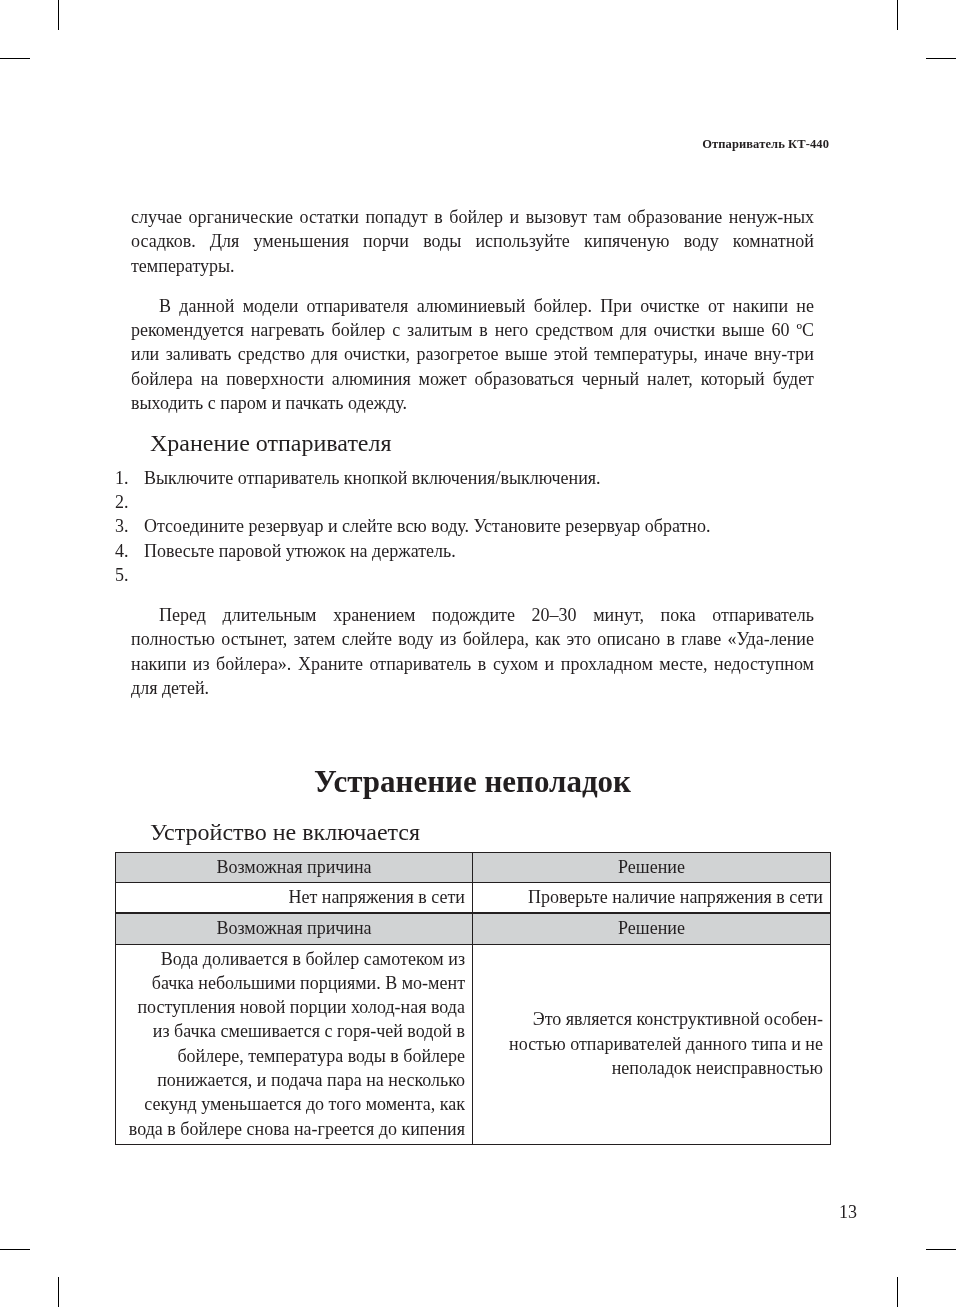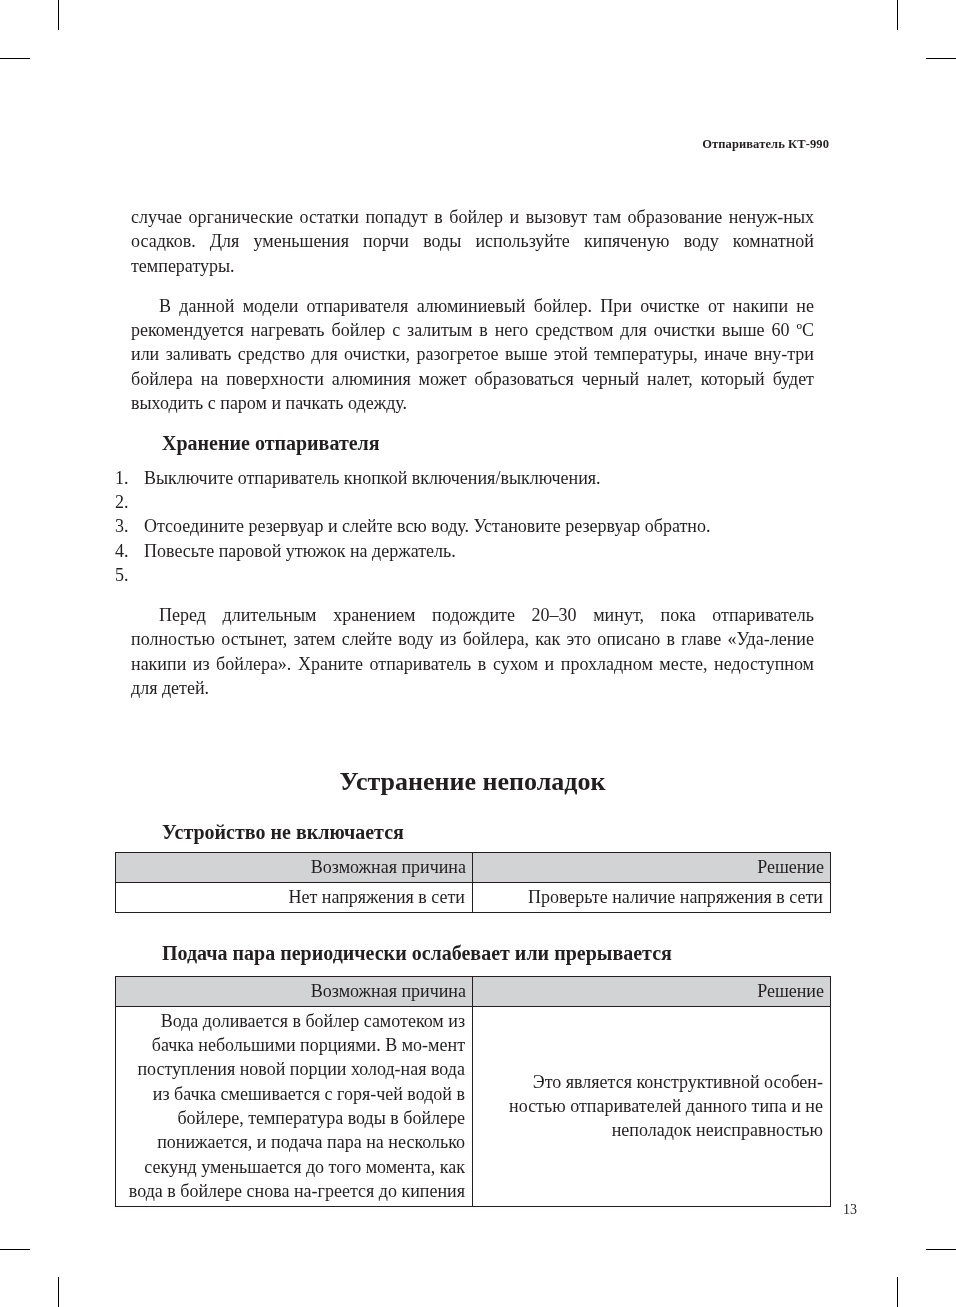--- a/index.html
+++ b/index.html
@@ -16,66 +16,66 @@
     position: absolute; top: 137px; right: 127px;
     font-size: 12.5px; font-weight: bold; letter-spacing: 0.1px;
   }
   .content {
     position: absolute; left: 115px; top: 189px; width: 715px;
     font-size: 18px; line-height: 24.3px;
   }
   .content p { margin: 16px; text-align: justify; text-align-last: left; }
   .content p.indent { text-indent: 28px; }
   .subhead {
-    font-weight: bold; font-size: 20px; margin: 18px; padding-left: 29px;
+    font-weight: normal; font-size: 24px; margin: 6px; padding-left: 29px;
   }
   .storage-head { margin-top: 12px; margin-bottom: 10px; }
   ol.steps { list-style: none; margin: 0; padding: 0; }
   ol.steps li { display: flex; }
   ol.steps li .num { width: 29px; flex: none; }
 
   .section-title {
-    text-align: center; font-weight: bold; font-size: 26px;
+    text-align: center; font-weight: bold; font-size: 31px;
     margin: 66px 0 0 0; line-height: 32px;
   }
   .t1-head { margin-top: 22px; margin-bottom: 7px; }
   table.trouble {
     width: 715px; border-collapse: collapse; table-layout: fixed;
     font-size: 18px; line-height: 24.3px;
   }
   table.trouble th, table.trouble td {
     border: 1px solid #231f20; vertical-align: middle;
   }
   table.trouble th {
-    background: #d1d3d4; font-weight: normal; text-align: right;
+    background: #d1d3d4; font-weight: normal; text-align: center;
     padding: 2px 6px 3px 6px;
   }
   table.trouble td { padding: 2px 7px 3px 7px; text-align: right; }
   table.trouble col.c1 { width: 357px; }
   table.trouble col.c2 { width: 358px; }
   .t2-head { margin-top: 28px; margin-bottom: 10px; }
   td.tall { padding-top: 4px; padding-bottom: 1px; }
 
   .page-number {
-    position: absolute; top: 1202px; right: 99px; font-size: 14px;
+    position: absolute; top: 1202px; right: 99px; font-size: 18px;
   }
 </style>
 </head>
 <body>
 
 <div class="crop v" style="left:58px; top:0;"></div>
 <div class="crop v" style="left:897px; top:0;"></div>
 <div class="crop h" style="left:0; top:58px;"></div>
 <div class="crop h" style="left:926px; top:58px;"></div>
 <div class="crop h" style="left:0; top:1249px;"></div>
 <div class="crop h" style="left:926px; top:1249px;"></div>
 <div class="crop v" style="left:58px; top:1277px;"></div>
 <div class="crop v" style="left:897px; top:1277px;"></div>
 
-<div class="running-head">Отпариватель КТ-990</div>
+<div class="running-head">Отпариватель КТ-440</div>
 
 <div class="content">
   <p>случае органические остатки попадут в бойлер и вызовут там образование ненуж-ных осадков. Для уменьшения порчи воды используйте кипяченую воду комнатной температуры.</p>
   <p class="indent">В данной модели отпаривателя алюминиевый бойлер. При очистке от накипи не рекомендуется нагревать бойлер с залитым в него средством для очистки выше 60 ºС или заливать средство для очистки, разогретое выше этой температуры, иначе вну-три бойлера на поверхности алюминия может образоваться черный налет, который будет выходить с паром и пачкать одежду.</p>
 
   <h3 class="subhead storage-head">Хранение отпаривателя</h3>
   <ol class="steps">
     <li>
         <span class="num">1.</span>
         <span>Выключите отпариватель кнопкой включения/выключения.</span>
@@ -112,21 +112,20 @@
       </tr>
     </thead>
     <tbody>
       <tr>
         <td>Нет напряжения в сети</td>
         <td>Проверьте наличие напряжения в сети</td>
       </tr>
     </tbody>
   </table>
 
-  <h3 class="subhead t2-head">Подача пара периодически ослабевает или прерывается</h3>
   <table class="trouble">
     <colgroup>
         <col class="c1">
         <col class="c2">
       </colgroup>
     <thead>
       <tr>
         <th>Возможная причина</th>
         <th>Решение</th>
       </tr>

